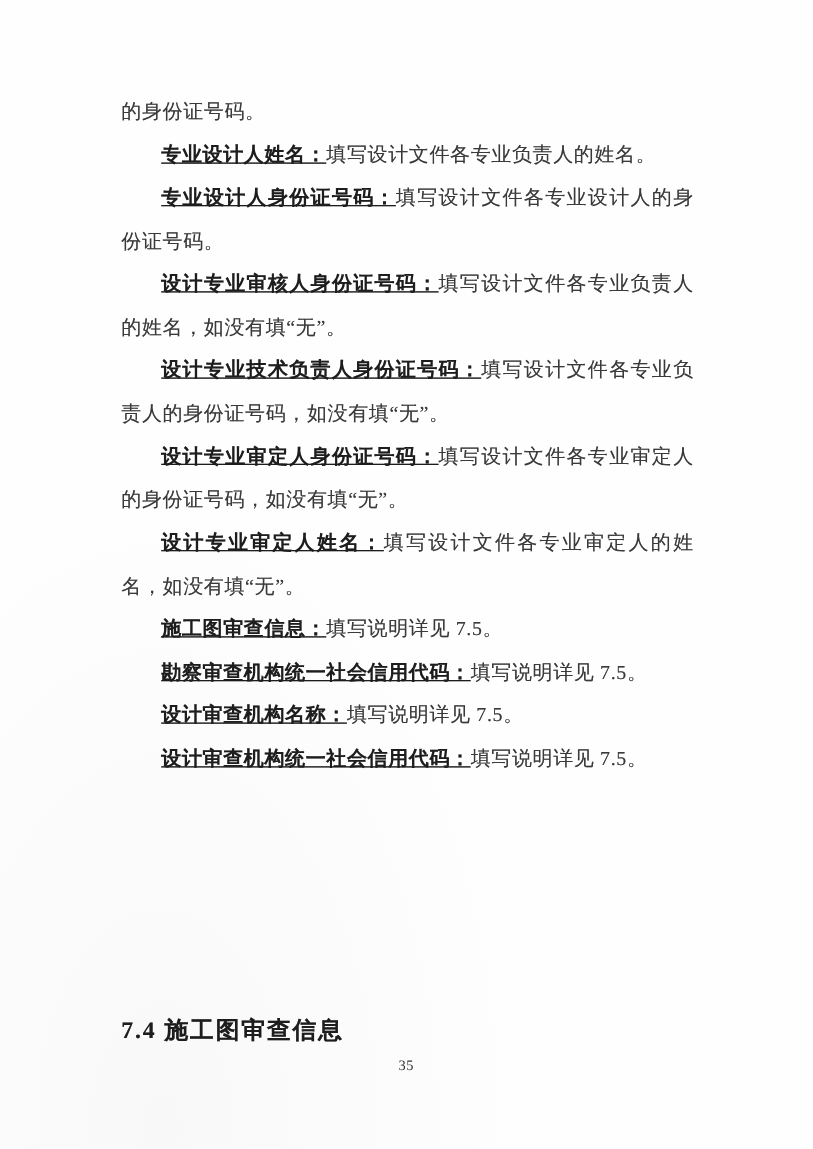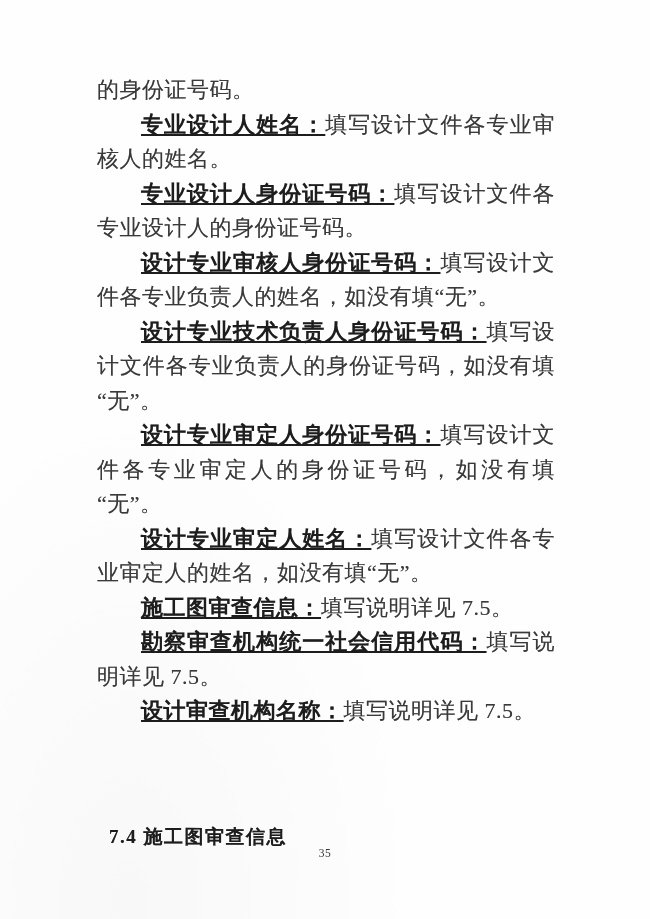--- a/index.html
+++ b/index.html
@@ -23,40 +23,40 @@
       #fefefe;
   }
   .content {
     position: absolute;
     left: 97px;
     top: 73px;
     width: 458px;
   }
   .para {
     margin: 0;
-    font-size: 22px;
+    font-size: 16px;
     line-height: 34.5px;
     text-align: justify;
     letter-spacing: 0.5px;
     color: #3a3a3a;
     text-shadow: 0 0 0.5px rgba(40,40,40,0.45);
   }
   .para.indent {
     text-indent: 2em;
   }
   .para .label {
     font-weight: 700;
     color: #1d1d1d;
     text-decoration: underline;
   }
   .section-heading {
     position: absolute;
     left: 97px;
     top: 812px;
-    margin: 12px;
+    margin: 0;
     font-size: 19px;
     line-height: 26px;
     font-weight: 700;
     letter-spacing: 1.5px;
     color: #1d1d1d;
     text-shadow: 0 0 0.5px rgba(30,30,30,0.5);
     text-align: right;
   }
   .page-number {
     position: absolute;
@@ -69,28 +69,29 @@
     color: #333333;
   }
 </style>
 </head>
 <body>
 
 <div class="page">
 
   <div class="content">
       <p class="para"><span class="label"></span><span class="desc">的身份证号码。</span></p>
-      <p class="para indent"><span class="label">专业设计人姓名：</span><span class="desc">填写设计文件各专业审核人的姓名。</span></p>
+      <p class="para indent"><span class="label">专业设计人姓名：</span><span class="desc">填写设计文件各专业负责人的姓名。</span></p>
       <p class="para indent"><span class="label">专业设计人身份证号码：</span><span class="desc">填写设计文件各专业设计人的身份证号码。</span></p>
       <p class="para indent"><span class="label">设计专业审核人身份证号码：</span><span class="desc">填写设计文件各专业负责人的姓名，如没有填“无”。</span></p>
       <p class="para indent"><span class="label">设计专业技术负责人身份证号码：</span><span class="desc">填写设计文件各专业负责人的身份证号码，如没有填“无”。</span></p>
       <p class="para indent"><span class="label">设计专业审定人身份证号码：</span><span class="desc">填写设计文件各专业审定人的身份证号码，如没有填“无”。</span></p>
       <p class="para indent"><span class="label">设计专业审定人姓名：</span><span class="desc">填写设计文件各专业审定人的姓名，如没有填“无”。</span></p>
       <p class="para indent"><span class="label">施工图审查信息：</span><span class="desc">填写说明详见 7.5。</span></p>
       <p class="para indent"><span class="label">勘察审查机构统一社会信用代码：</span><span class="desc">填写说明详见 7.5。</span></p>
       <p class="para indent"><span class="label">设计审查机构名称：</span><span class="desc">填写说明详见 7.5。</span></p>
+      <p class="para indent"><span class="label">设计审查机构统一社会信用代码：</span><span class="desc">填写说明详见 7.5。</span></p>
     </div>
 
   <h2 class="section-heading">7.4 施工图审查信息</h2>
 
   <div class="page-number">35</div>
 
 </div>
 
 </body></html>

